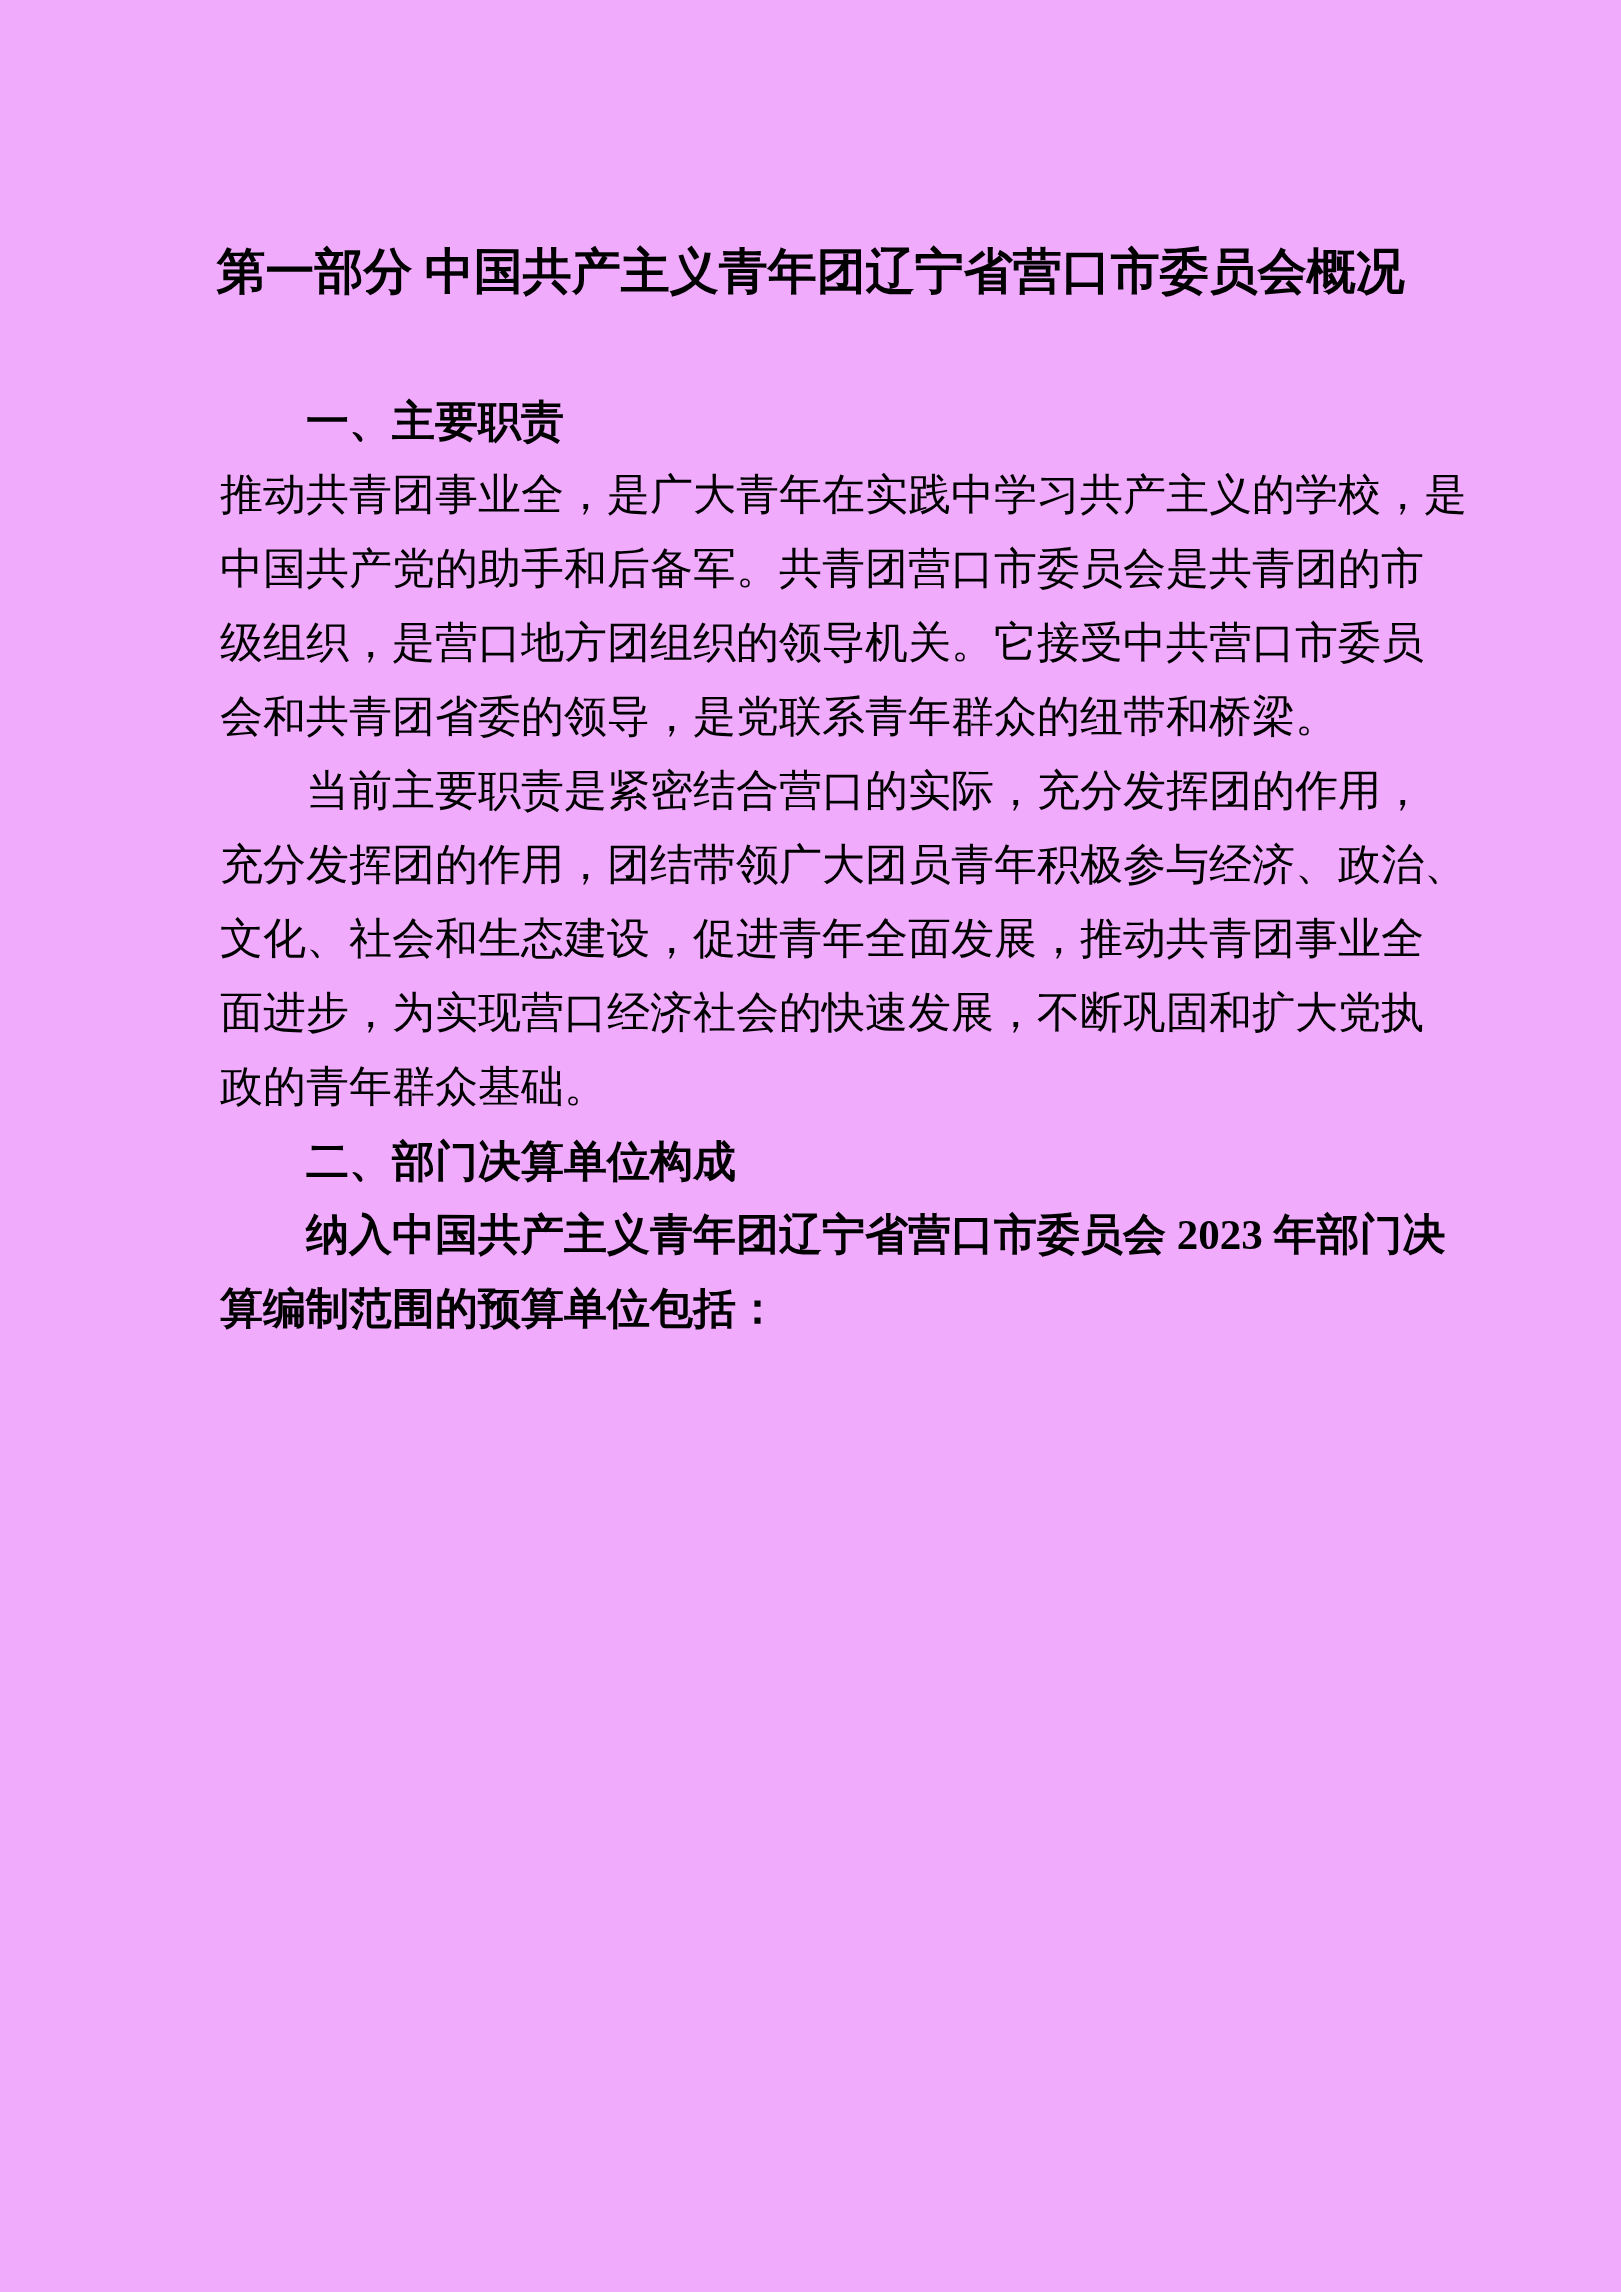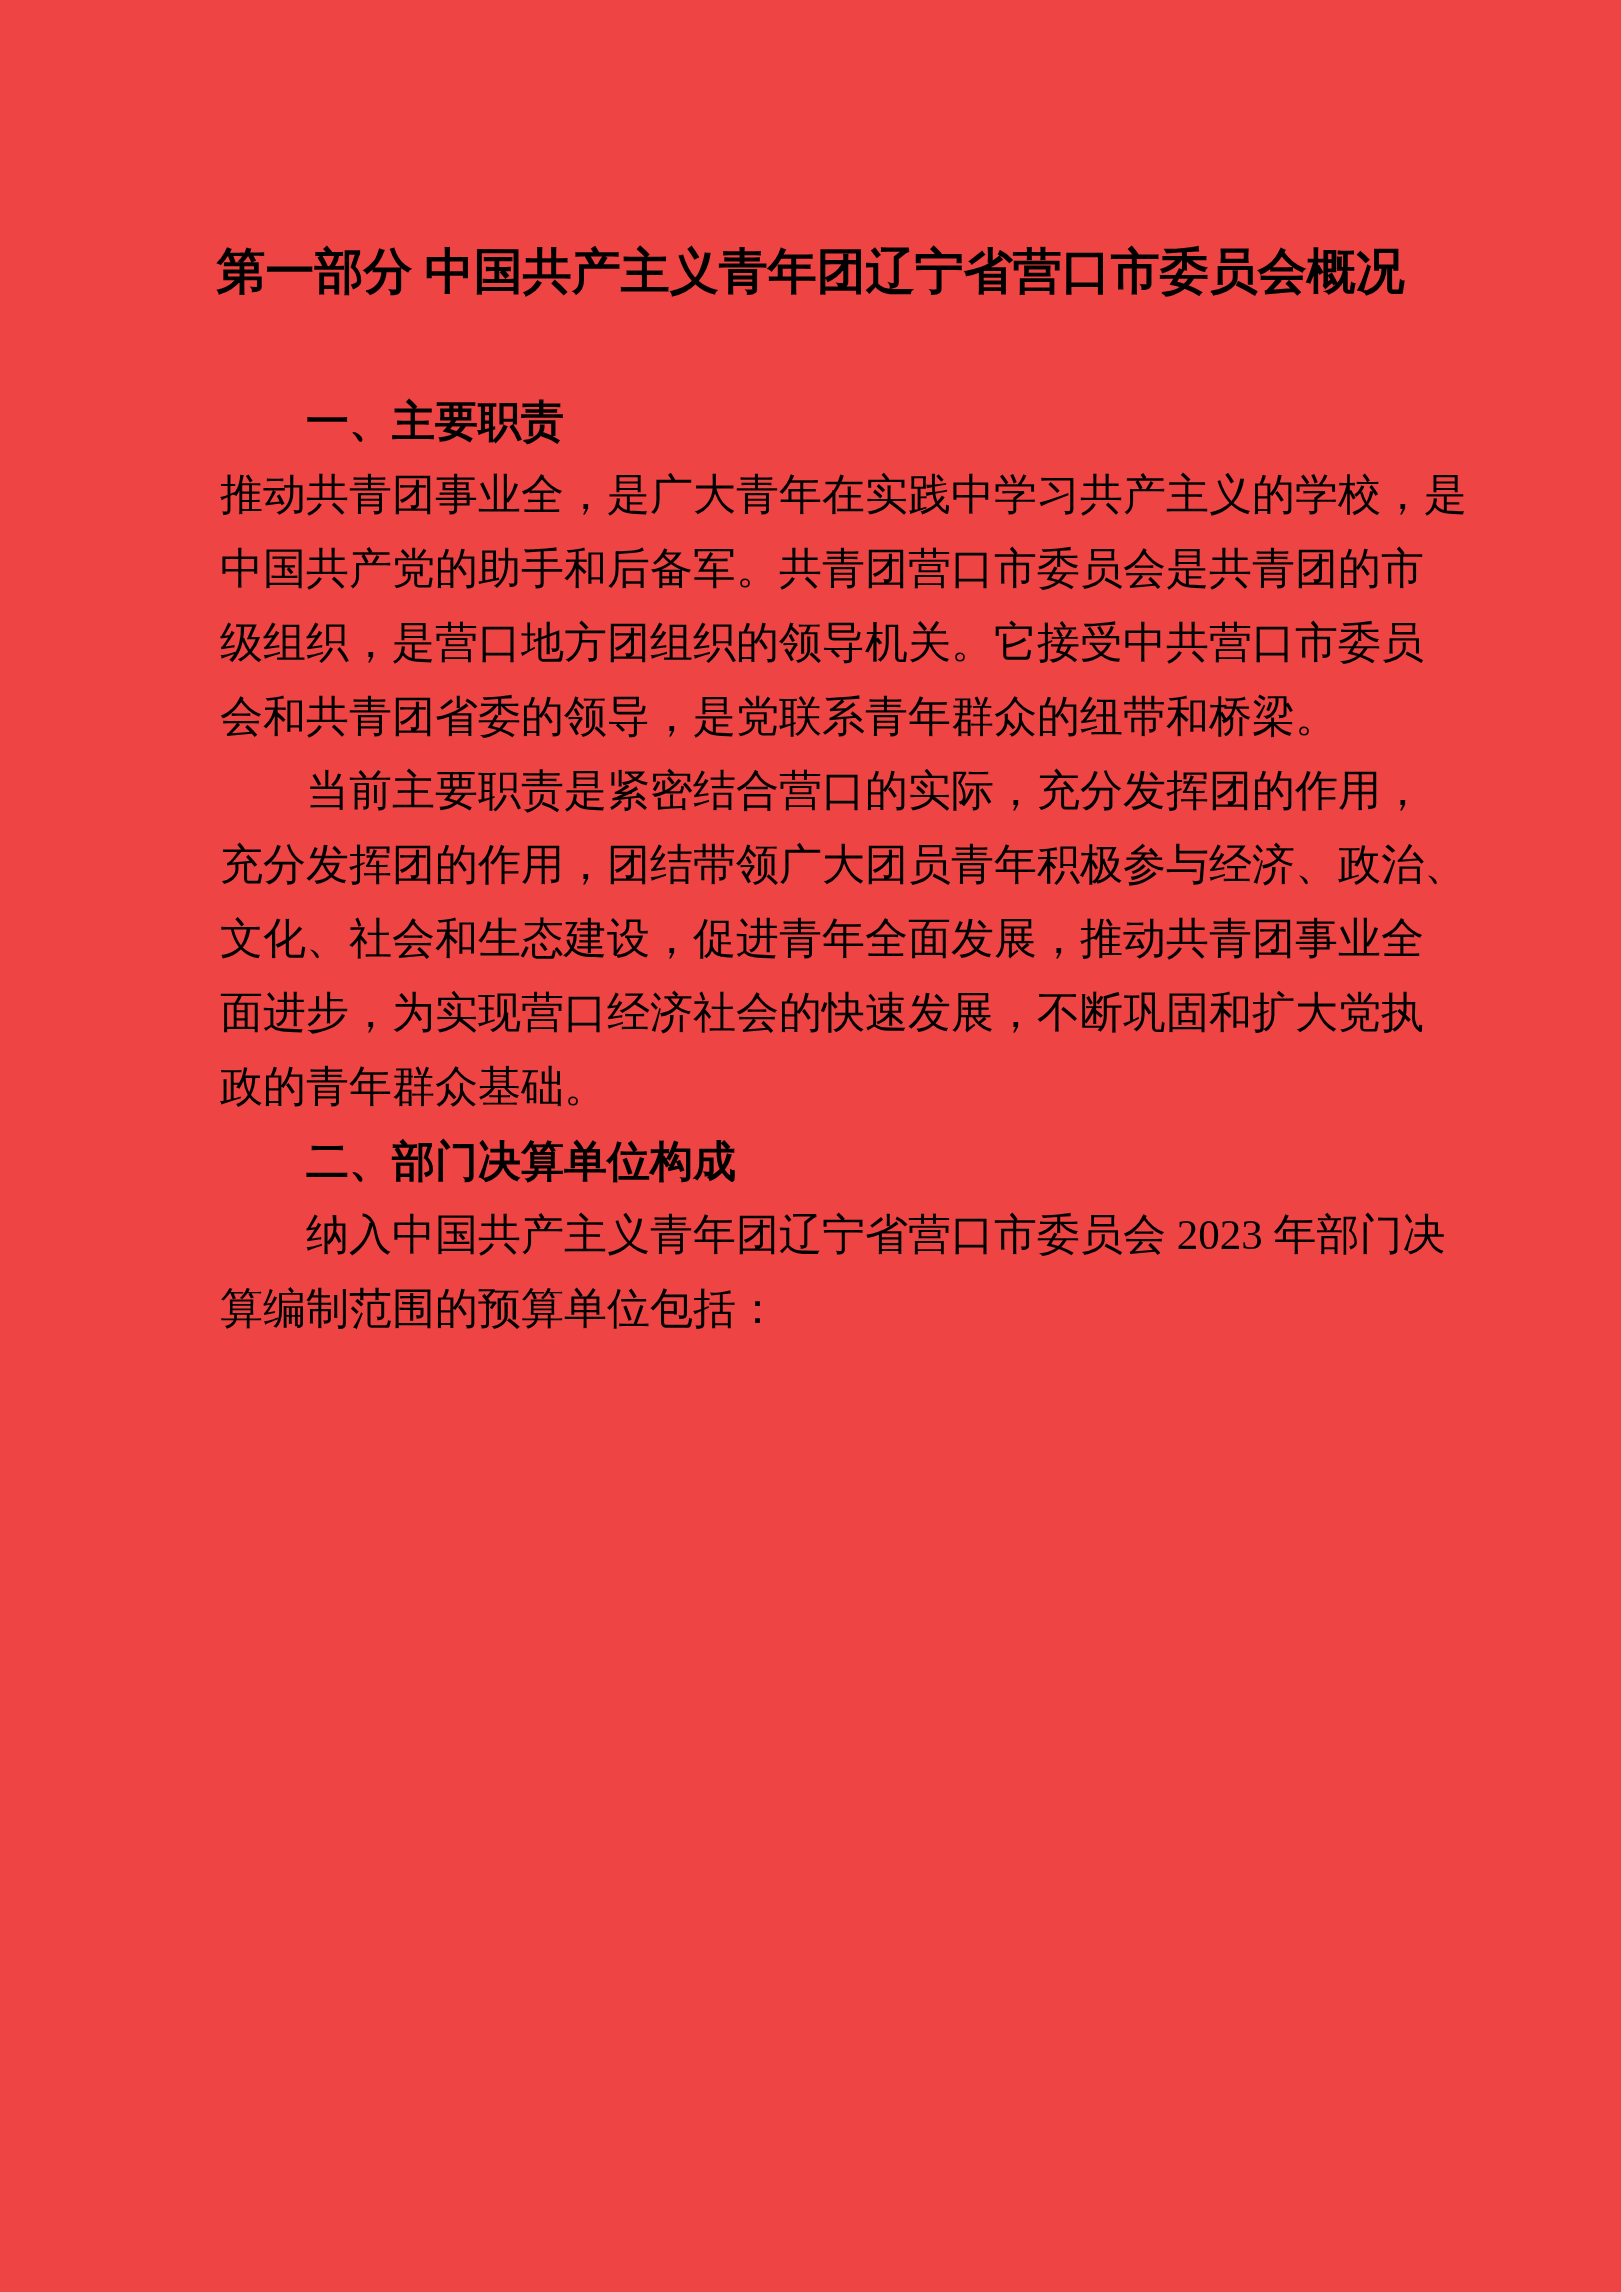--- a/index.html
+++ b/index.html
@@ -4,21 +4,21 @@
 <style>
   html, body {
     margin: 0;
     padding: 0;
     background: #ffffff;
   }
   .page {
     position: relative;
     width: 1621px;
     height: 2293px;
-    background: #ef4444;
+    background: #f0abfc;
     overflow: hidden;
     color: #000000;
   }
   .doc-title {
     position: absolute;
     top: 241px;
     left: 0;
     width: 1621px;
     text-align: center;
     font-family: "Liberation Serif", "DejaVu Serif", serif;
@@ -44,21 +44,21 @@
     margin-left: 24px;
   }
   .indent {
     padding-left: 86px;
   }
   .heading {
     font-family: "Liberation Sans", "DejaVu Sans", sans-serif;
     font-weight: bold;
   }
   .bold {
-    font-weight: normal;
+    font-weight: bold;
   }
 </style>
 </head>
 <body>
 
 <div class="page">
 
   <div class="doc-title">第一部分 中国共产主义青年团辽宁省营口市委员会概况</div>
 
   <div class="content">

